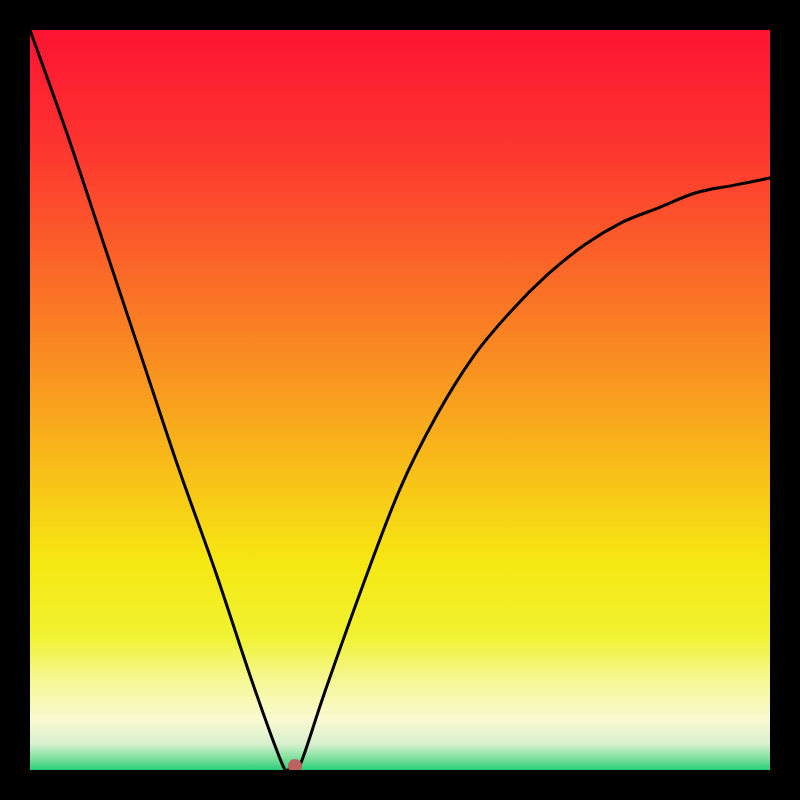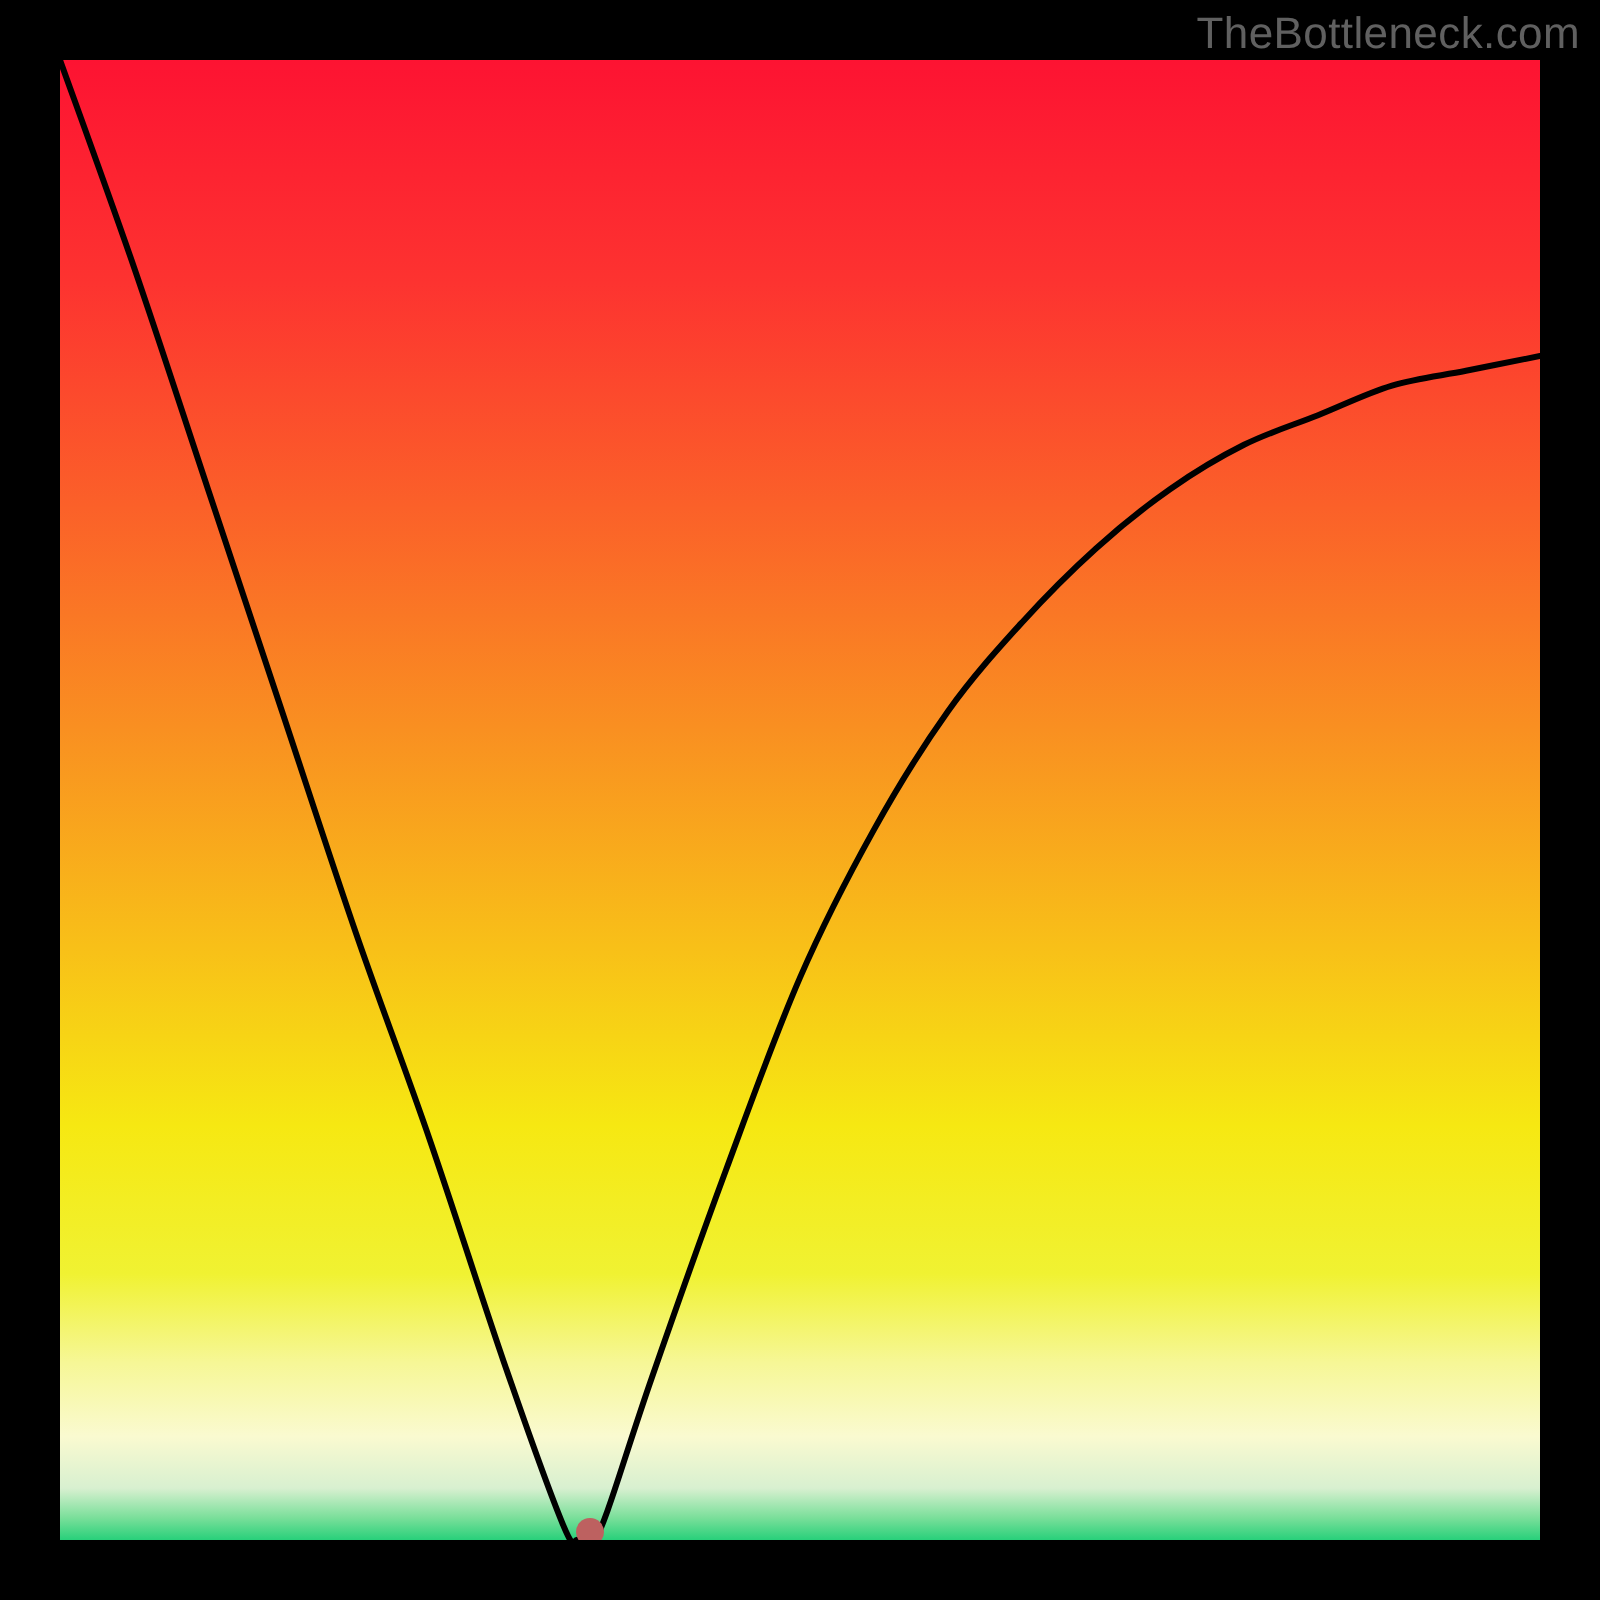--- a/index.html
+++ b/index.html
@@ -51,21 +51,20 @@
     background: #bd6160;
     border-radius: 50%;
     transform: translate(-50%, -50%);
     z-index: 2;
   }
 </style>
 </head>
 <body>
 
 <div class="frame">
-  <div class="watermark">TheBottleneck.com</div>
   <div class="plot-area">
     <svg class="bg-svg" id="bg-svg" viewBox="0 0 740 740" preserveAspectRatio="none">
       <defs>
         <linearGradient id="gradBG" x1="0" y1="0" x2="0" y2="1">
             <stop offset="0%" stop-color="#fd1332"></stop>
             <stop offset="15%" stop-color="#fd3330"></stop>
             <stop offset="30%" stop-color="#fb6029"></stop>
             <stop offset="45%" stop-color="#f98f21"></stop>
             <stop offset="60%" stop-color="#f8c018"></stop>
             <stop offset="72%" stop-color="#f6e812"></stop>

